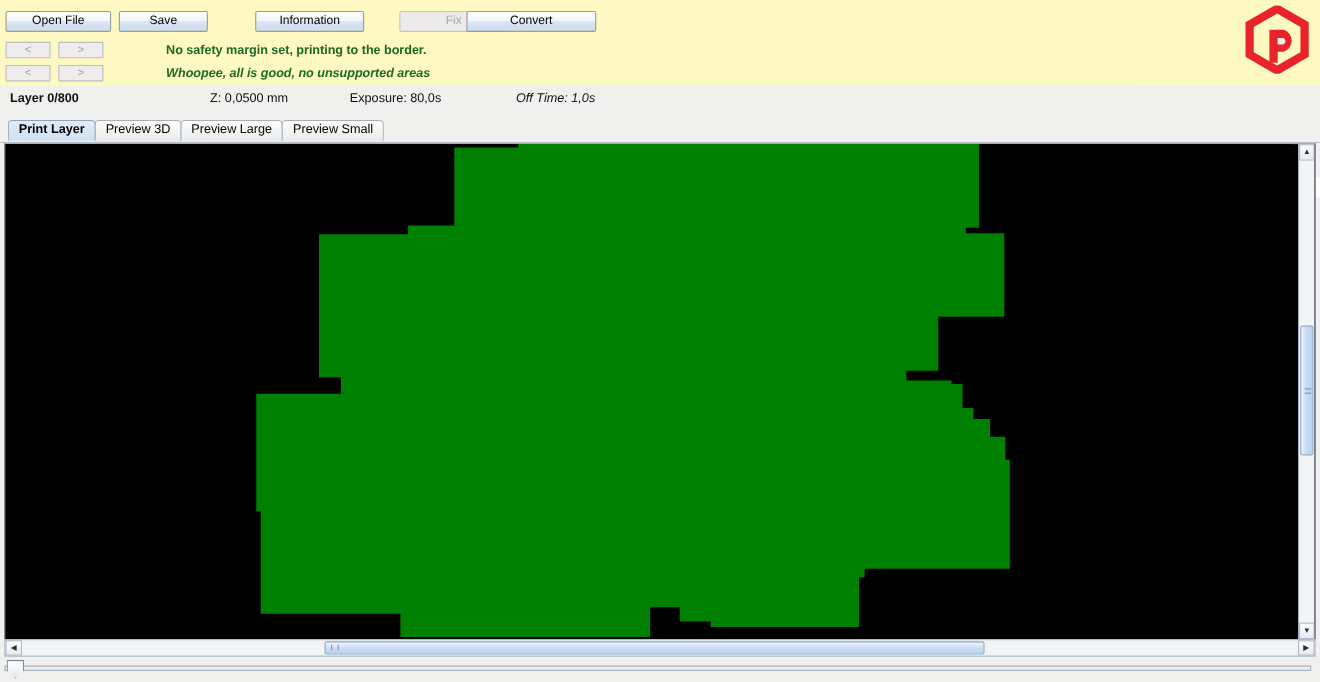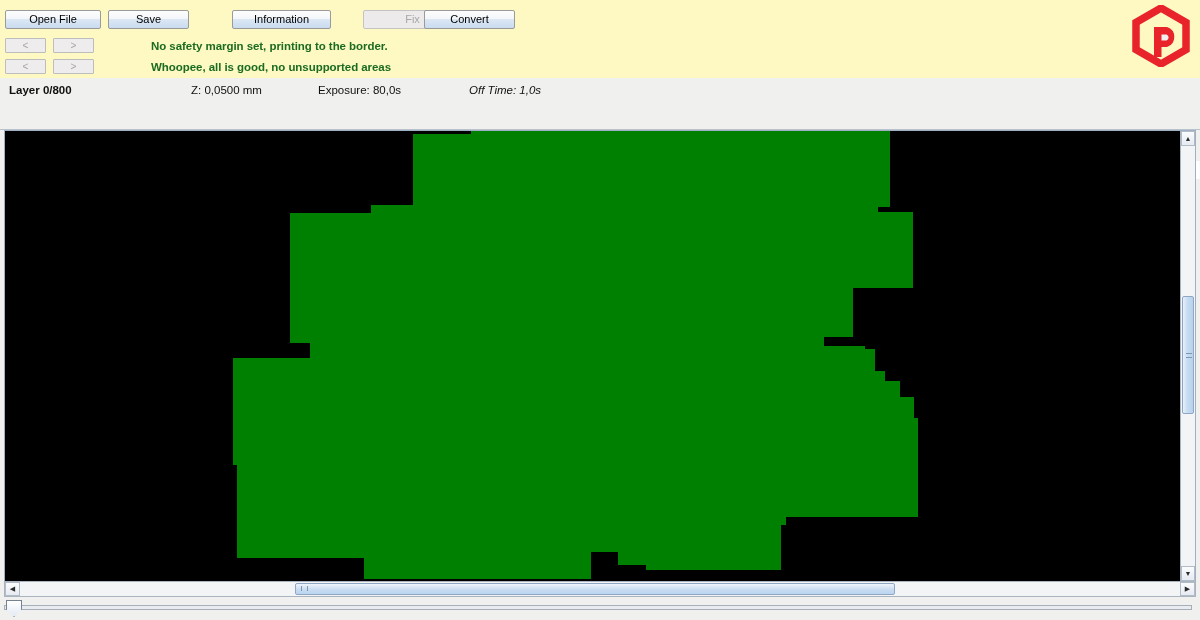--- a/index.html
+++ b/index.html
@@ -36,21 +36,21 @@
   .btn.disabled {
     background: #eceaea;
     border-color: #c3c3c3;
     color: #a9a9a9;
     cursor: default;
   }
   #btn-open   { left: 5px;   top: 10px; width: 96px; }
   #btn-save   { left: 108px; top: 10px; width: 81px; }
   #btn-info   { left: 232px; top: 10px; width: 99px; }
   #btn-fix    { left: 319px; top: 10px; width: 99px; margin-left: 44px; }
-  #btn-convert{ left: 424px; top: 10px; width: 91px; }
+  #btn-convert{ left: 424px; top: 10px; width: 118px; }
 
   .navbtn {
     position: absolute;
     width: 41px; height: 15px;
     border: 1px solid #bdbdbd;
     border-radius: 1px;
     background: #eeecec;
     color: #a5a5a5;
     font-size: 10px;
     display: flex; align-items: center; justify-content: center;
@@ -328,21 +328,21 @@
   <button class="btn" id="btn-info">Information</button>
   <button class="btn disabled" id="btn-fix">Fix</button>
   <button class="btn" id="btn-convert">Convert</button>
 
   <div class="navbtn" id="nav-prev-1">&lt;</div>
   <div class="navbtn" id="nav-next-1">&gt;</div>
   <div class="navbtn" id="nav-prev-2">&lt;</div>
   <div class="navbtn" id="nav-next-2">&gt;</div>
 
   <div class="status-msg" id="status-margin" style="color: rgb(27, 107, 33);">No safety margin set, printing to the border.</div>
-  <div class="status-msg" id="status-support" style="color: rgb(27, 107, 33);">Whoopee, all is good, no unsupported areas</div>
+  <div class="status-msg" id="status-support" style="color: rgb(27, 107, 33); font-style: italic;">Whoopee, all is good, no unsupported areas</div>
 
   <div id="logo">
     <svg width="62" height="62" viewBox="0 0 62 62">
       <path d="M31 3 L56 17.5 L56 44.5 L31 59 L6 44.5 L6 17.5 Z" fill="none" stroke="#e8232a" stroke-width="7.5" stroke-linejoin="miter"></path>
       <path d="M24 22 L24 52 L31.5 52 L31.5 42 L37 42
                A10.5 10.5 0 0 0 37 22 Z" fill="#e8232a"></path>
       <path d="M31.5 29.5 L36.5 29.5 A3.2 3.2 0 0 1 36.5 35.5 L31.5 35.5 Z" fill="#f0f0ee"></path>
     </svg>
   </div>
 </div>
@@ -368,20 +368,26 @@
     </div>
   </div>
 
   <div id="layer-spinner">
     <input class="sp-val" type="text" value="0" style="">
 
   </div>
 </div>
 
 <div id="tabbar">
+  <div class="tabs-inner">
+    <div class="tab active">Print Layer</div>
+    <div class="tab">Preview 3D</div>
+    <div class="tab">Preview Large</div>
+    <div class="tab">Preview Small</div>
+  </div>
   <div class="tab-underline"></div>
 </div>
 
 <div id="viewport">
   <div id="canvas-black">
     <svg id="layer-svg" width="1168" height="450" viewBox="4 130 1168 450">
       <rect x="0" y="0" width="1200" height="620" fill="#000000"></rect>
       <path id="layer-path" fill="#008000" d="M 412,126 L 412,133 L 470,133 L 470,126 L 889,126 L 889,206 L 877,206 L 877,211 L 912,211 L 912,287 L 852,287 L 852,336 L 823,336 L 823,345 L 864,345 L 864,348 L 874,348 L 874,370 L 884,370 L 884,380 L 899,380 L 899,396 L 913,396 L 913,417 L 917,417 L 917,516 L 785,516 L 785,524 L 744,524 L 744,520 L 780,520 L 780,569 L 645,569 L 645,564 L 617,564 L 617,551 L 590,551 L 590,578 L 363,578 L 363,557 L 236,557 L 236,464 L 232,464 L 232,357 L 309,357 L 309,342 L 289,342 L 289,212 L 370,212 L 370,204 L 412,204 Z"></path>
     </svg>
   </div>

